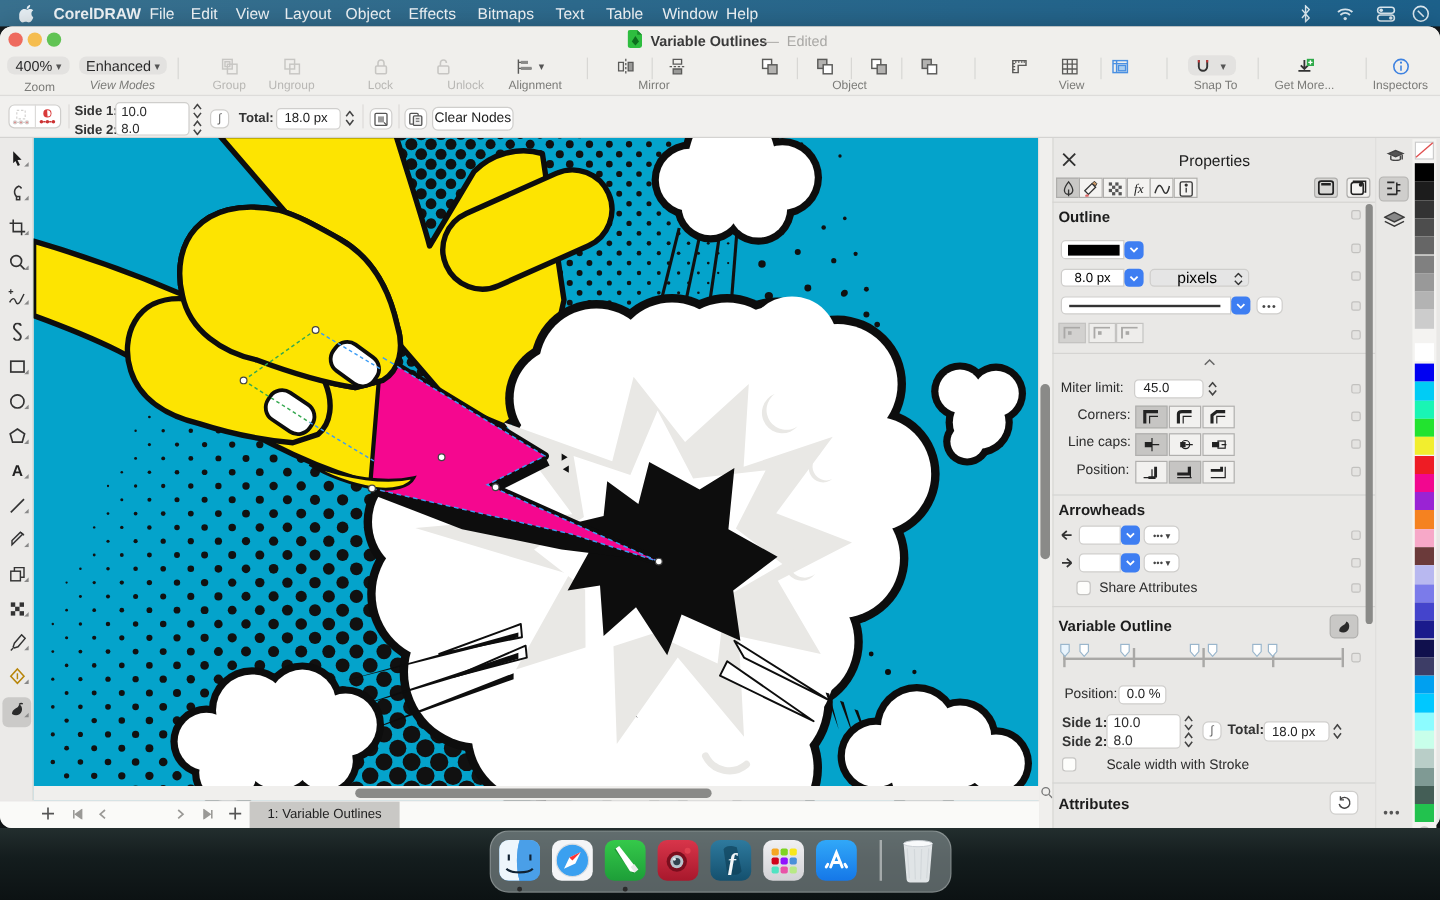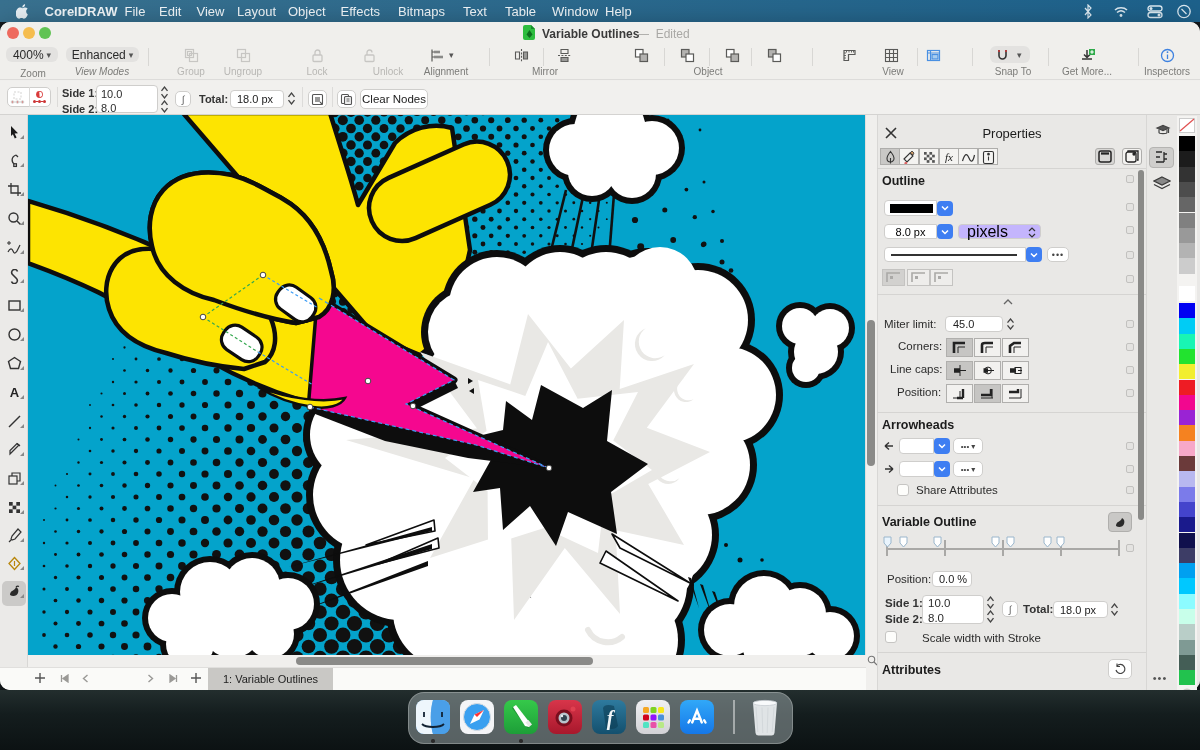--- a/index.html
+++ b/index.html
@@ -1729,21 +1729,21 @@
     <svg width="8" height="8" viewBox="0 0 8 8">
       <path d="M1,2.5 L4,5.5 L7,2.5" fill="none" stroke="#fff" stroke-width="1.5"></path>
     </svg>
   </div>
 <div class="abs" style="left:884px;top:224px;width:53px;height:15px;background:#fff;border:1px solid #cfcecc;border-radius:4px 0 0 4px;font-size:11px;display:flex;align-items:center;justify-content:center;">8.0 px</div>
 <div class="bluebtn abs" style="left:937px;top:224px;">
     <svg width="8" height="8" viewBox="0 0 8 8">
       <path d="M1,2.5 L4,5.5 L7,2.5" fill="none" stroke="#fff" stroke-width="1.5"></path>
     </svg>
   </div>
-<div class="abs" style="left:958px;top:224px;width:83px;height:15px;background:#c4b5fd;border:1px solid #cfcecc;border-radius:4px;font-size:16px;display:flex;align-items:center;padding-left:8px;">pixels</div>
+<div class="abs" style="left:958px;top:224px;width:83px;height:15px;background:#e5e5e5;border:1px solid #cfcecc;border-radius:4px;font-size:13px;display:flex;align-items:center;padding-left:22px;">pixels</div>
 <svg class="abs" style="left:1028px;top:226.5px" width="8" height="11" viewBox="0 0 8 11">
     <g fill="none" stroke="#333" stroke-width="1.2">
       <path d="M1,4 L4,1 L7,4"></path>
       <path d="M1,7 L4,10 L7,7"></path>
     </g>
   </svg>
 <div class="abs" style="left:884px;top:247px;width:142px;height:15px;background:#fff;border:1px solid #cfcecc;border-radius:4px 0 0 4px;"></div>
 <div class="abs" style="left:891px;top:254px;width:126px;height:1.5px;background:#333;"></div>
 <div class="bluebtn abs" style="left:1026px;top:247px;">
     <svg width="8" height="8" viewBox="0 0 8 8">

